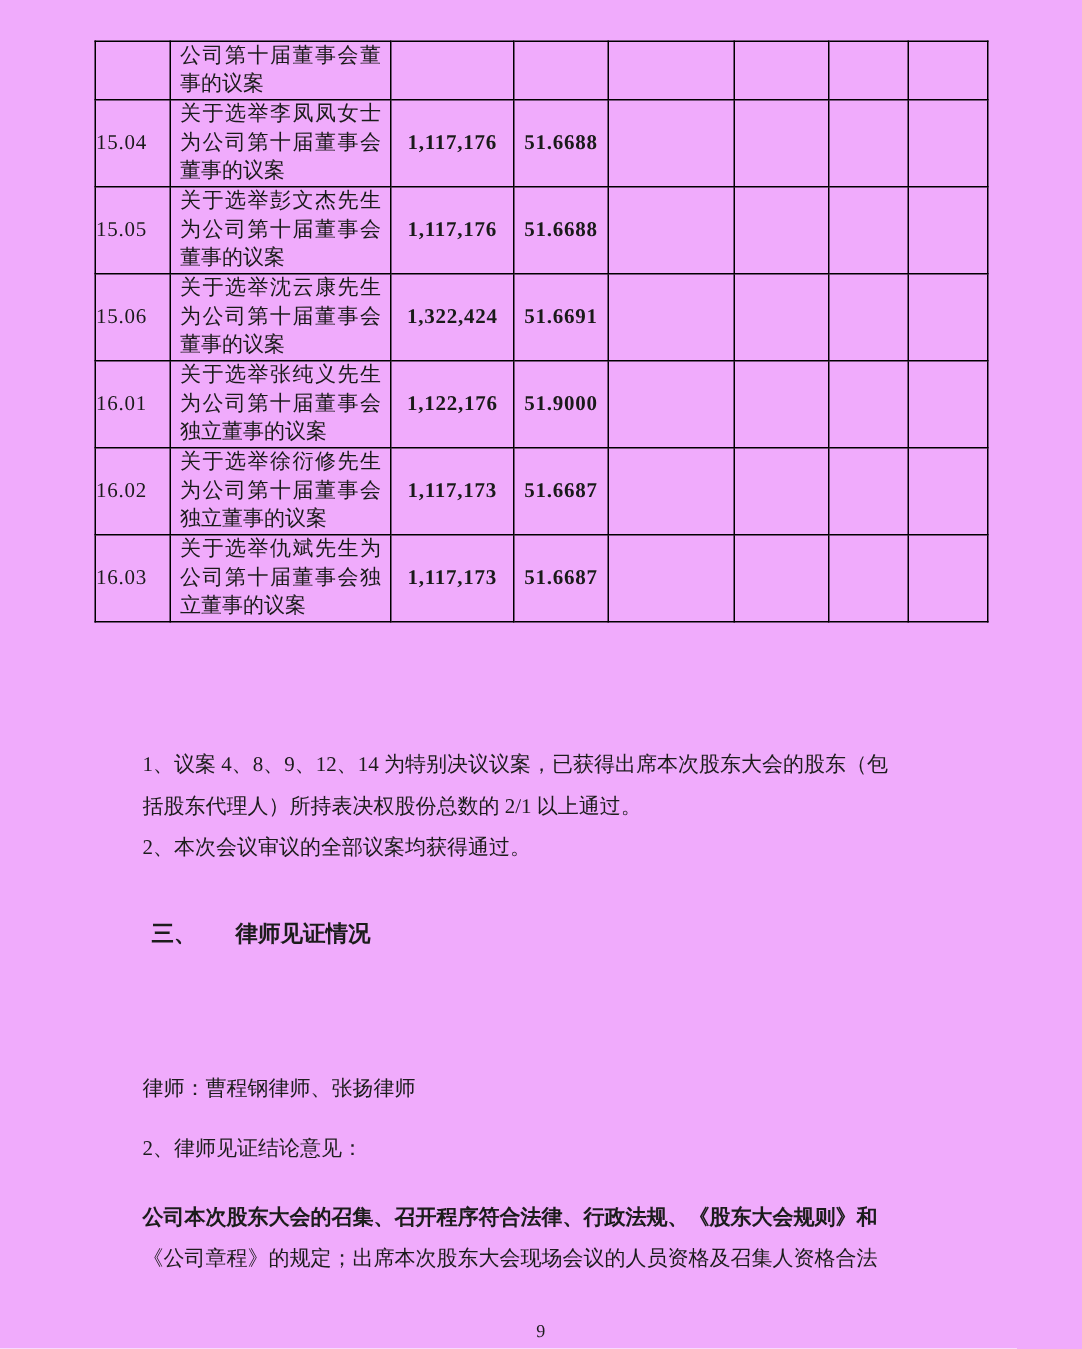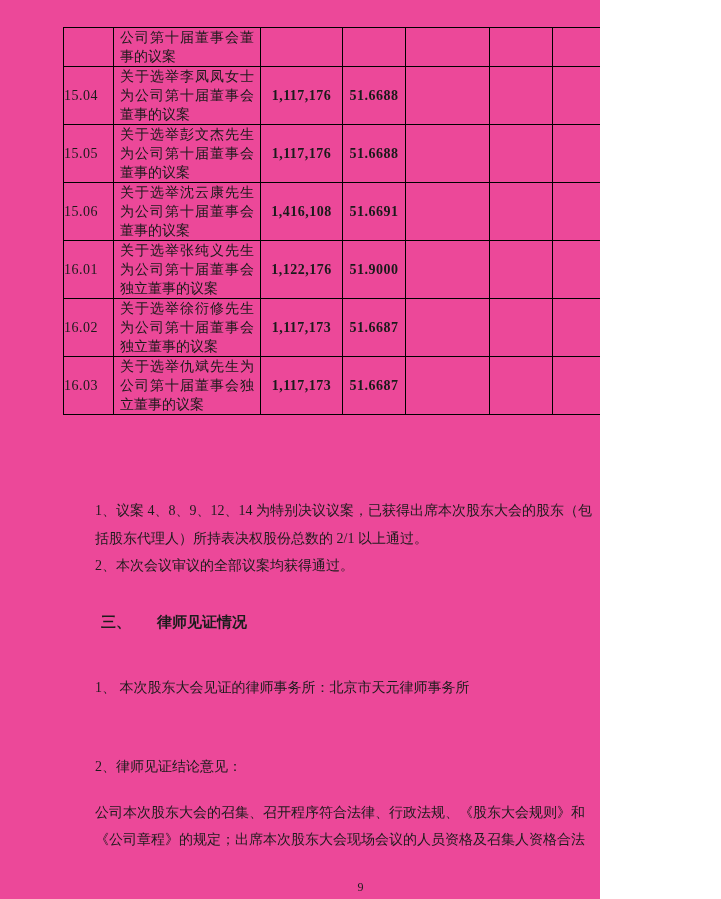--- a/index.html
+++ b/index.html
@@ -1,20 +1,20 @@
 <!DOCTYPE html>
 <html><head>
 <meta charset="utf-8">
 <style>
   html, body { margin: 0; padding: 0; background: #ffffff; }
   .page {
     position: relative;
-    width: 600px;
+    width: 721px;
     height: 899px;
-    background: #ec4899;
+    background: #f0abfc;
     font-family: "Liberation Serif", "DejaVu Serif", serif;
     color: #1c1c1c;
     overflow: hidden;
   }
 
   
   .doc-table {
     position: absolute;
     left: 63px;
     top: 27px;
@@ -108,21 +108,21 @@
           <td class="c2">1,117,176</td>
           <td class="c3">51.6688</td>
           <td class="c4"></td>
           <td class="c5"></td>
           <td class="c6"></td>
           <td class="c7"></td>
         </tr>
         <tr class="normal">
           <td class="c0">15.06</td>
           <td class="c1">关于选举沈云康先生为公司第十届董事会董事的议案</td>
-          <td class="c2">1,416,108</td>
+          <td class="c2">1,322,424</td>
           <td class="c3">51.6691</td>
           <td class="c4"></td>
           <td class="c5"></td>
           <td class="c6"></td>
           <td class="c7"></td>
         </tr>
         <tr class="normal">
           <td class="c0">16.01</td>
           <td class="c1">关于选举张纯义先生为公司第十届董事会独立董事的议案</td>
           <td class="c2">1,122,176</td>
@@ -157,20 +157,20 @@
 
 
   <div class="line" style="top:501px;">1、议案 4、8、9、12、14 为特别决议议案，已获得出席本次股东大会的股东（包</div>
   <div class="line" style="top:529px;">括股东代理人）所持表决权股份总数的 2/1 以上通过。</div>
   <div class="line" style="top:556px;">2、本次会议审议的全部议案均获得通过。</div>
 
   <div class="heading bold" style="left:101px; top:613px;">
     <span>三、</span><span class="h-title">律师见证情况</span>
   </div>
 
-  <div class="line" style="top:678px;">1、 本次股东大会见证的律师事务所：北京市天元律师事务所</div>
+  <div class="line" style="top:717px;">律师：曹程钢律师、张扬律师</div>
   <div class="line" style="top:757px;">2、律师见证结论意见：</div>
-  <div class="line" style="top:803px;">公司本次股东大会的召集、召开程序符合法律、行政法规、《股东大会规则》和</div>
+  <div class="line" style="top:803px;font-weight:bold;">公司本次股东大会的召集、召开程序符合法律、行政法规、《股东大会规则》和</div>
   <div class="line" style="top:830px;">《公司章程》的规定；出席本次股东大会现场会议的人员资格及召集人资格合法</div>
 
   <div class="page-number">9</div>
 
 </div>
 
 </body></html>

